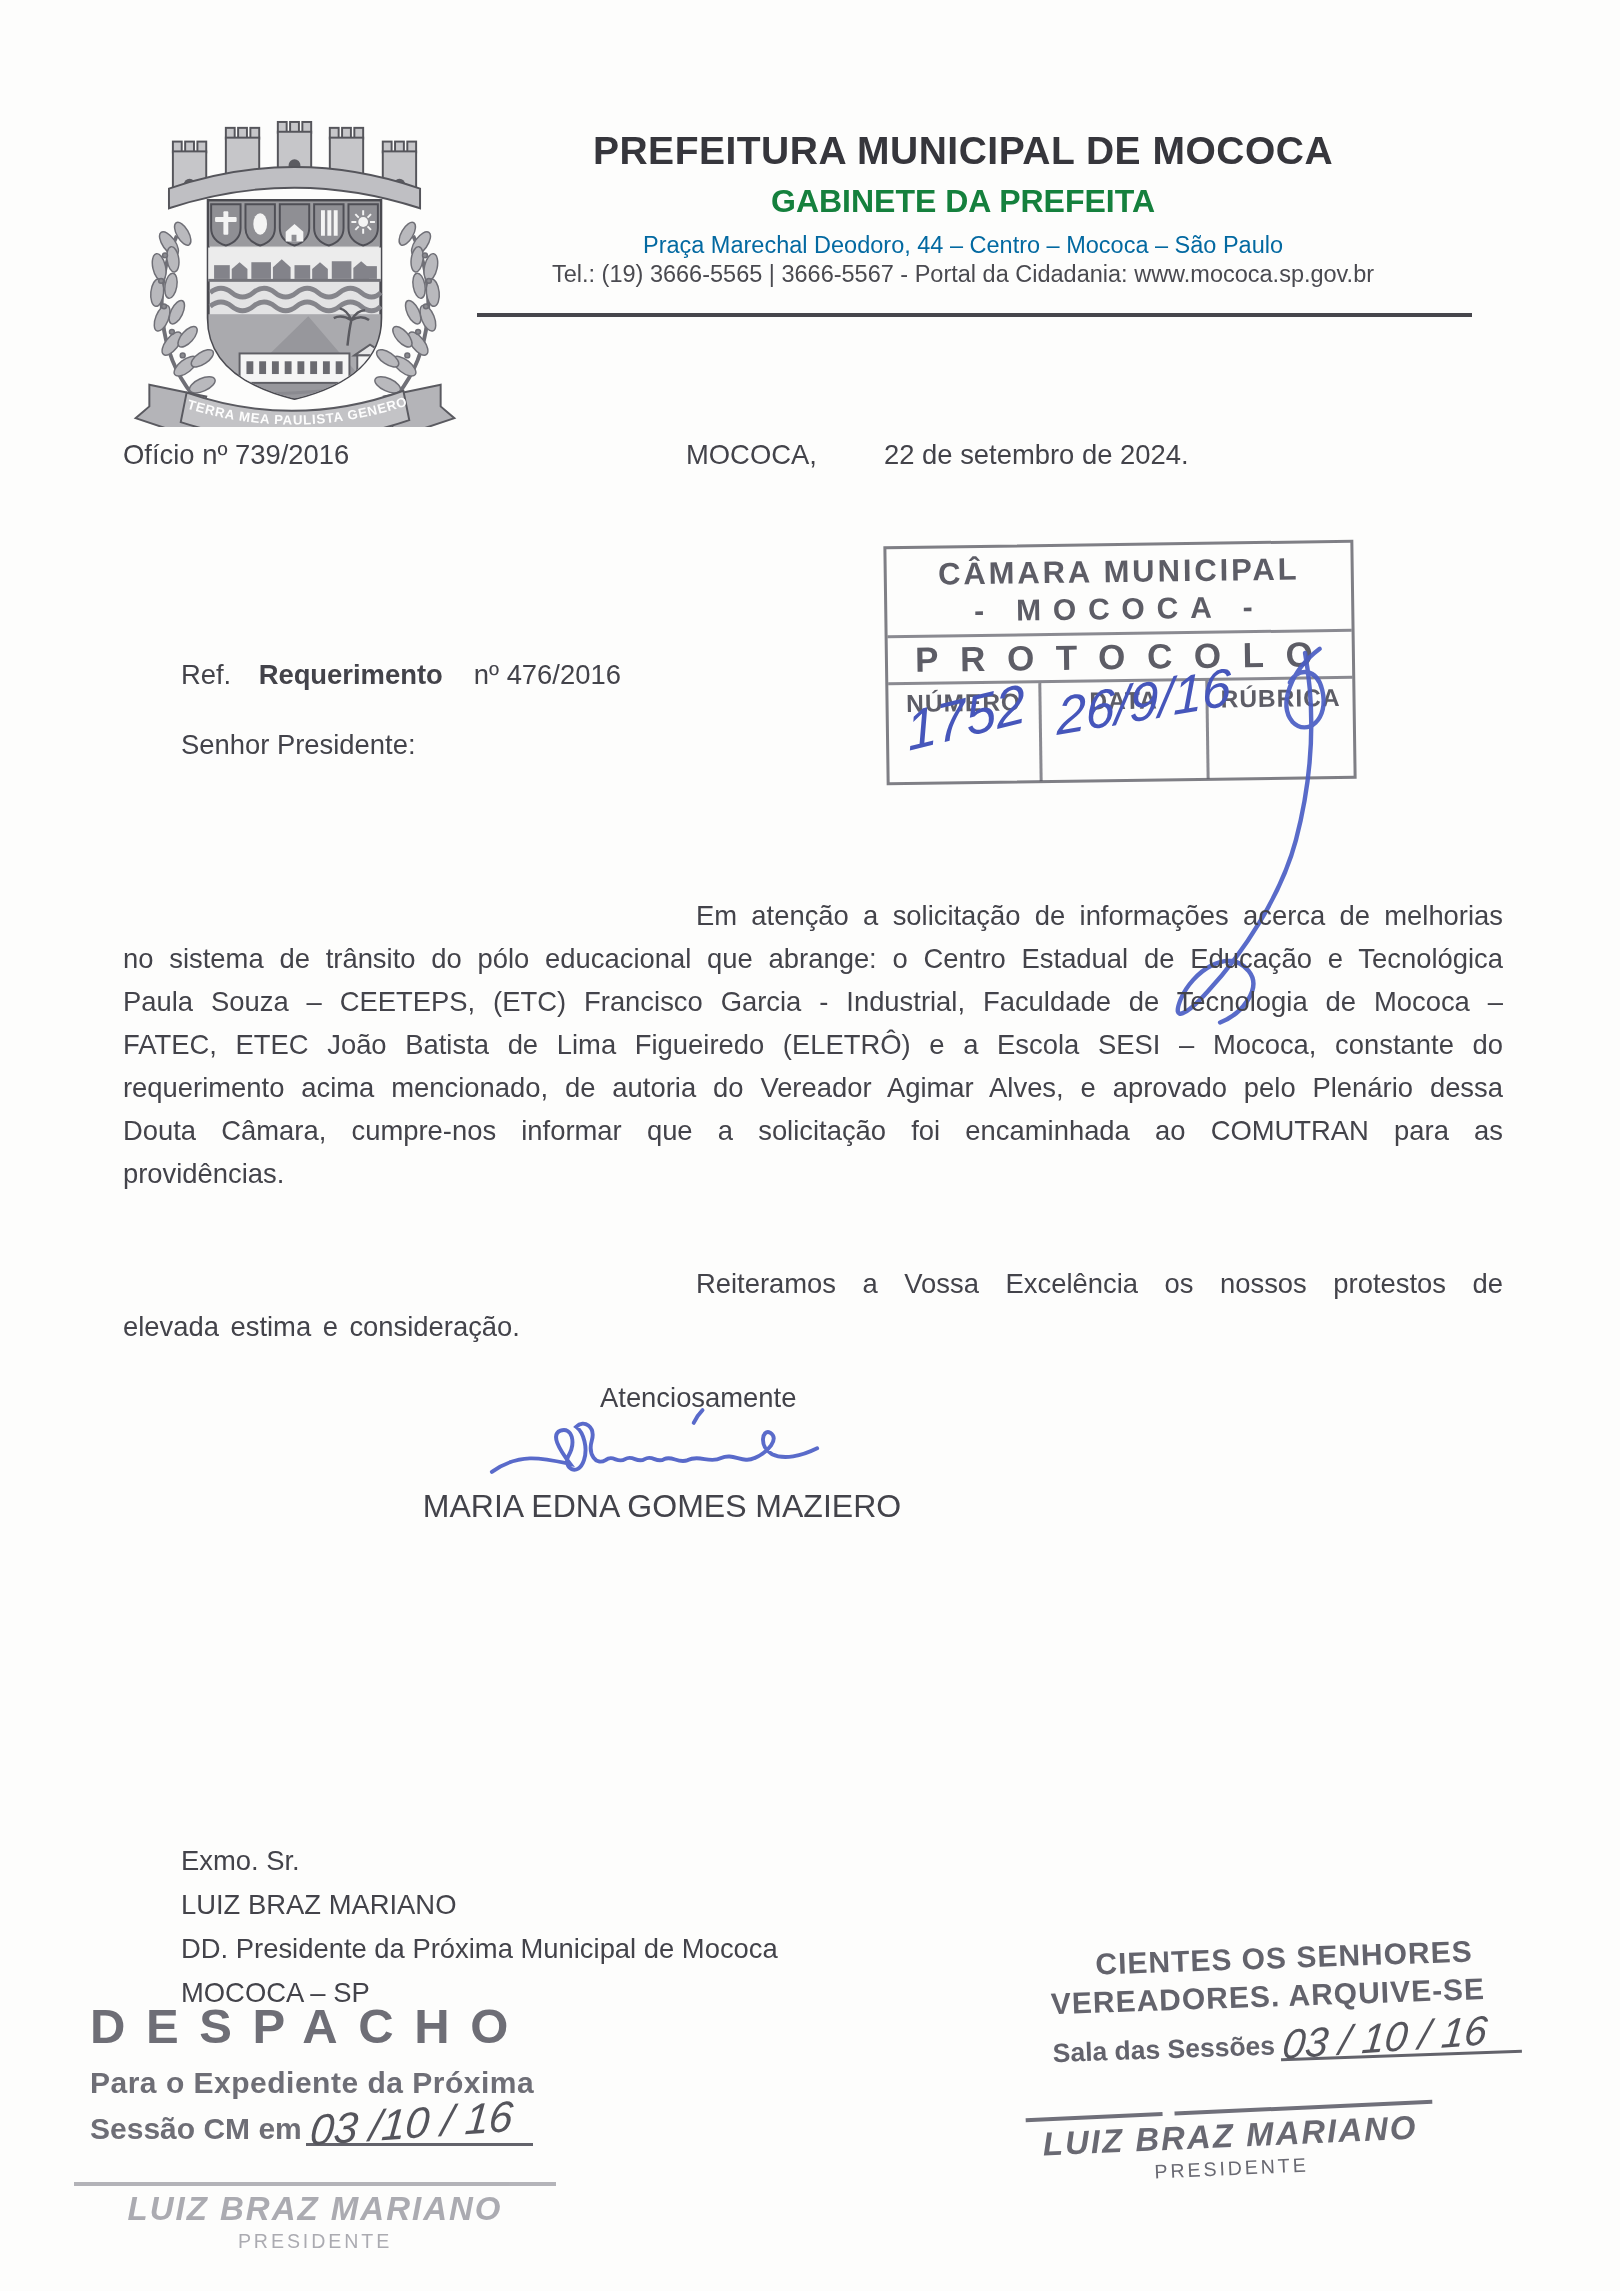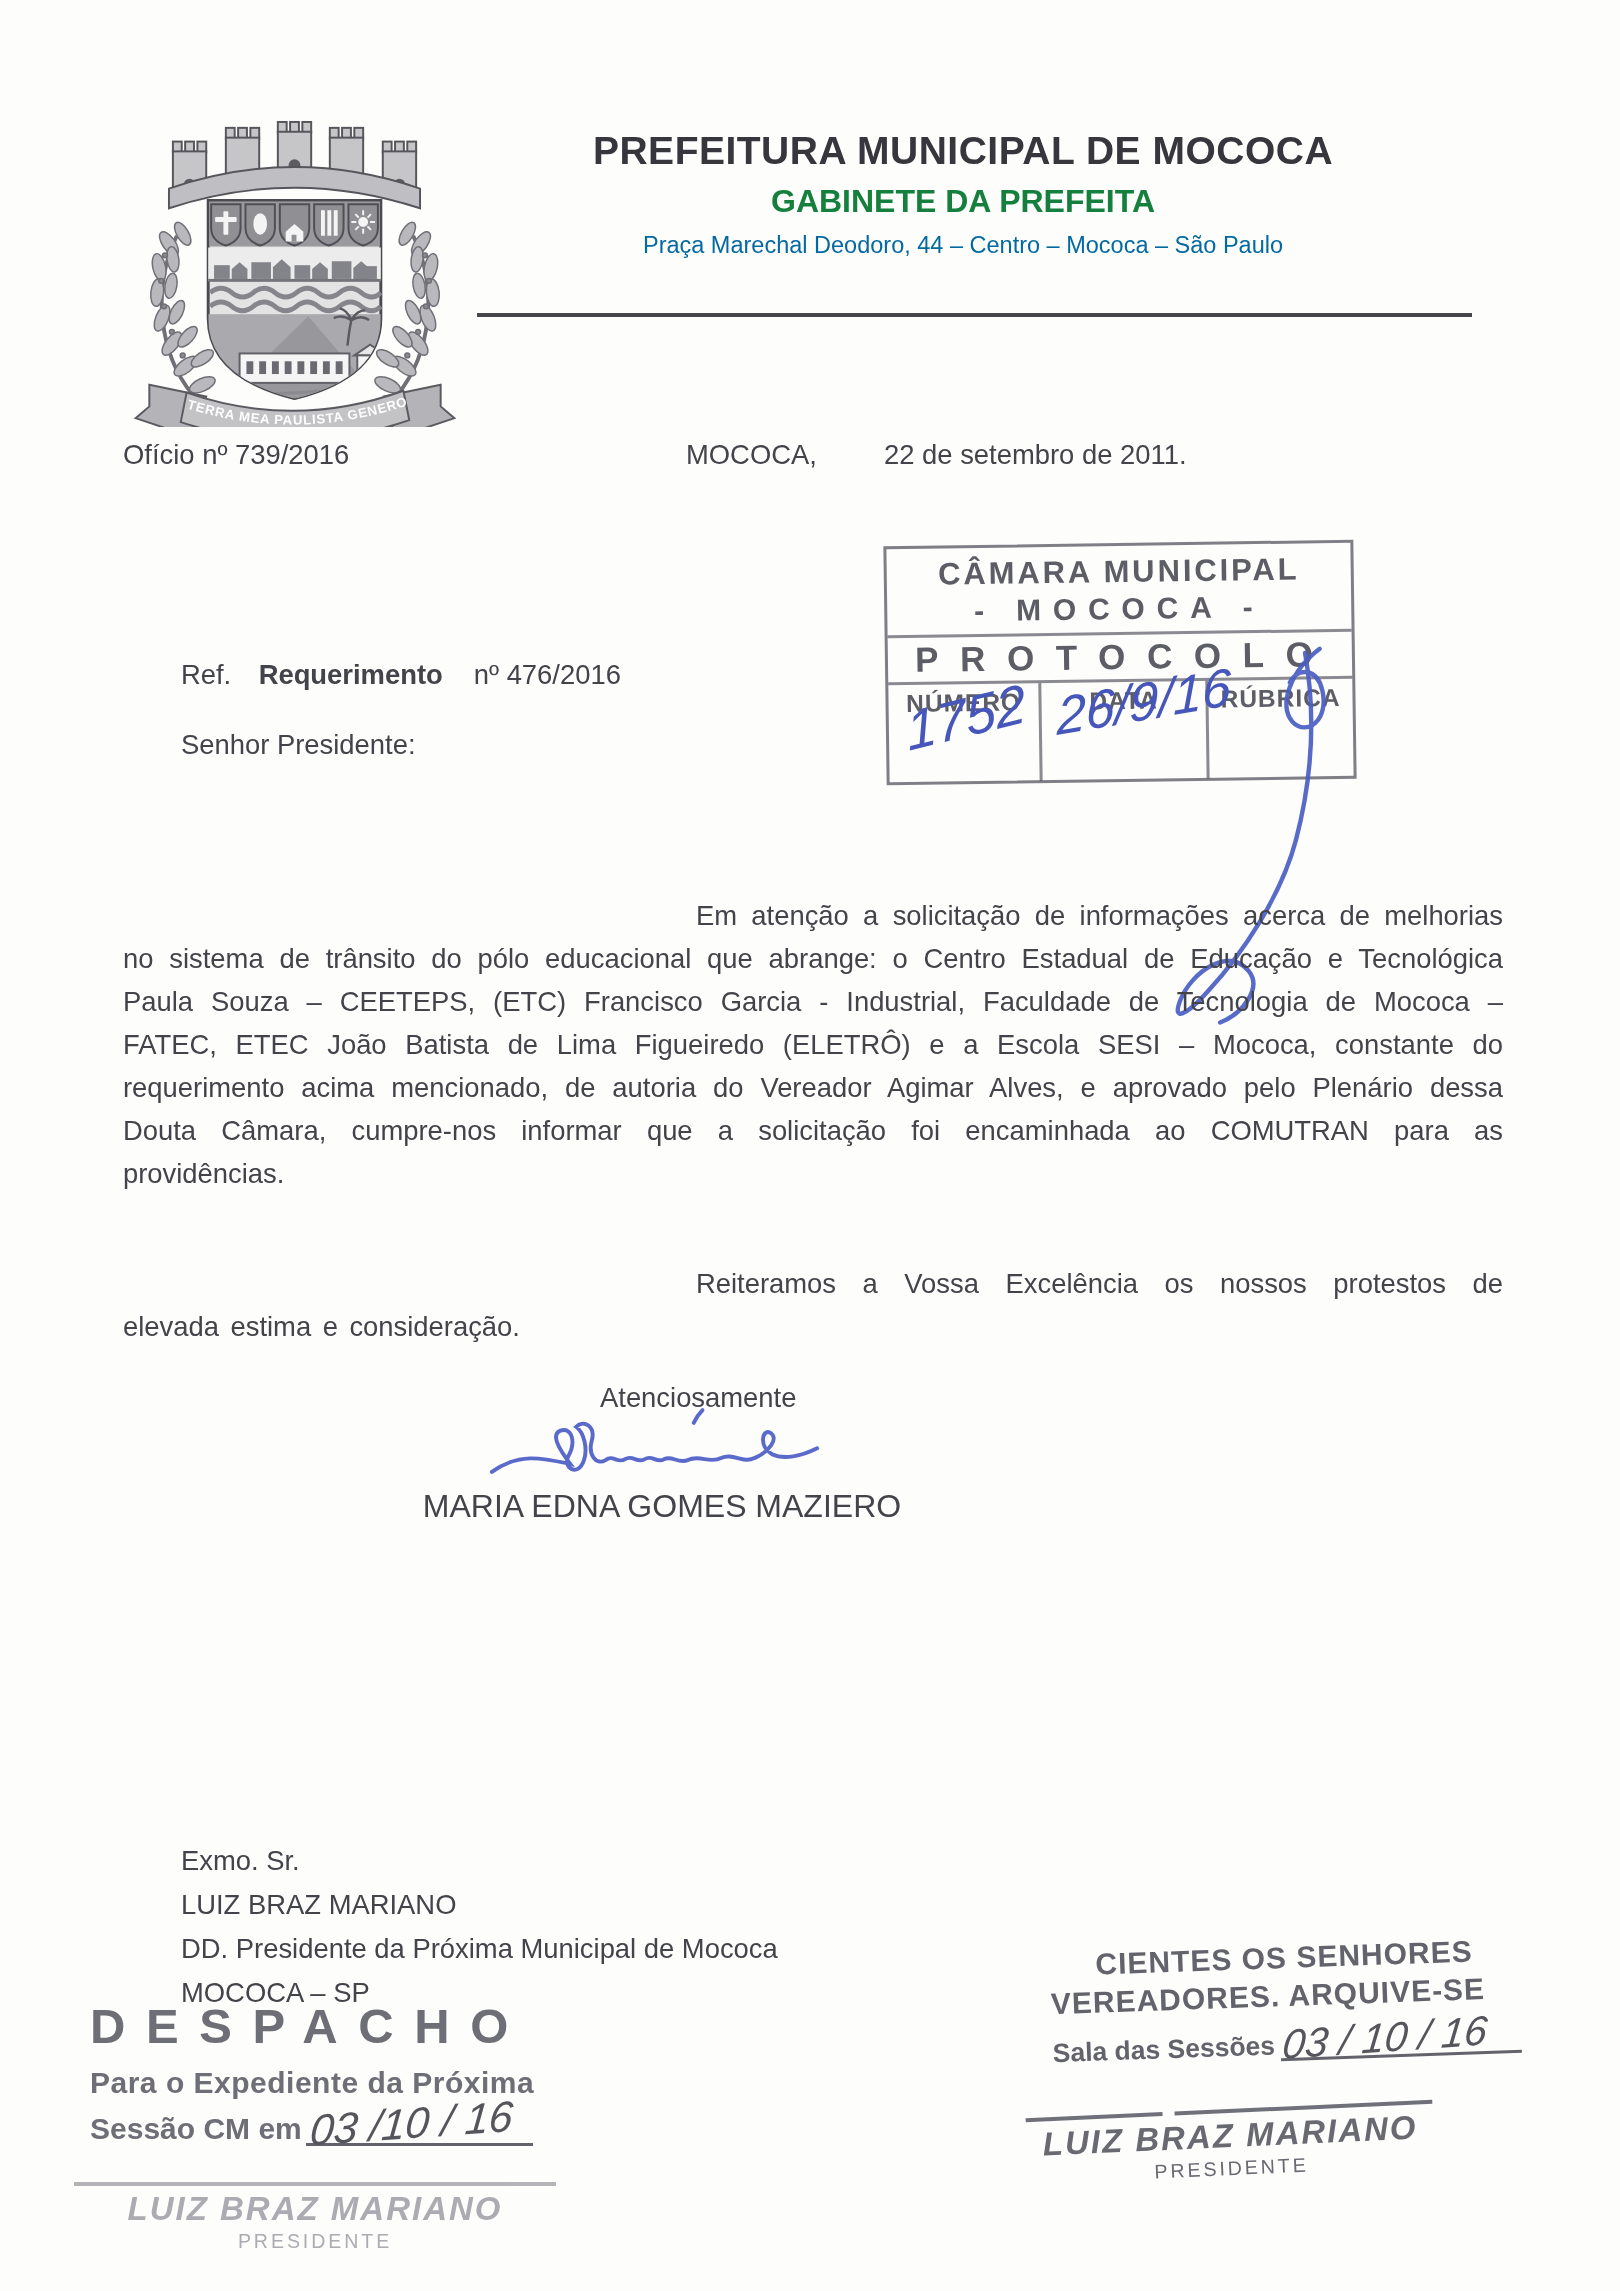--- a/index.html
+++ b/index.html
@@ -245,26 +245,27 @@
       <text font-size="13.5" font-weight="bold" fill="#fdfdfd" letter-spacing="0.8" font-family="Liberation Sans, sans-serif">
         <textPath href="#mottoPath" startOffset="6">TERRA MEA PAULISTA GENEROSA</textPath>
       </text>
     </g>
   </svg>
 
   <div class="abs header-block">
     <div class="header-org">PREFEITURA MUNICIPAL DE MOCOCA</div>
     <div class="header-dept">GABINETE DA PREFEITA</div>
     <div class="header-address">Praça Marechal Deodoro, 44 – Centro – Mococa – São Paulo</div>
+    <div class="header-contact">Tel.: (19) 3666-5565 | 3666-5567 - Portal da Cidadania: www.mococa.sp.gov.br</div>
   </div>
   <div class="abs header-rule"></div>
 
   <div class="abs oficio">Ofício nº 739/2016</div>
   <div class="abs place">MOCOCA,</div>
-  <div class="abs datetext">22 de setembro de 2011.</div>
+  <div class="abs datetext">22 de setembro de 2024.</div>
 
   <div class="abs protocol-stamp">
     <div class="ps-org">CÂMARA MUNICIPAL</div>
     <div class="ps-org2">- MOCOCA -</div>
     <div class="ps-divider"></div>
     <div class="ps-title">PROTOCOLO</div>
     <div class="ps-cols">
       <div class="ps-col ps-col-numero">NÚMERO</div>
       <div class="ps-col ps-col-data">DATA</div>
       <div class="ps-col ps-col-rubrica">RÚBRICA</div>

